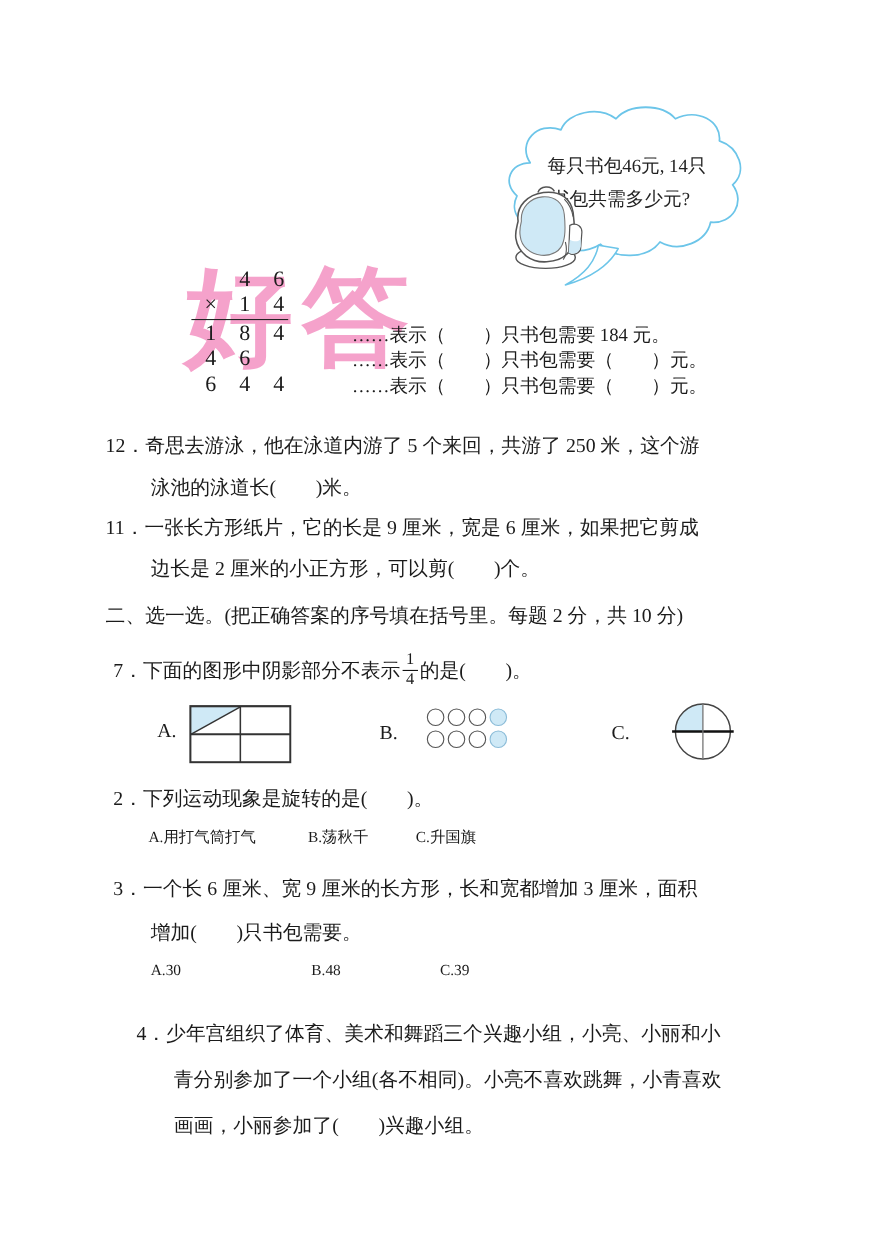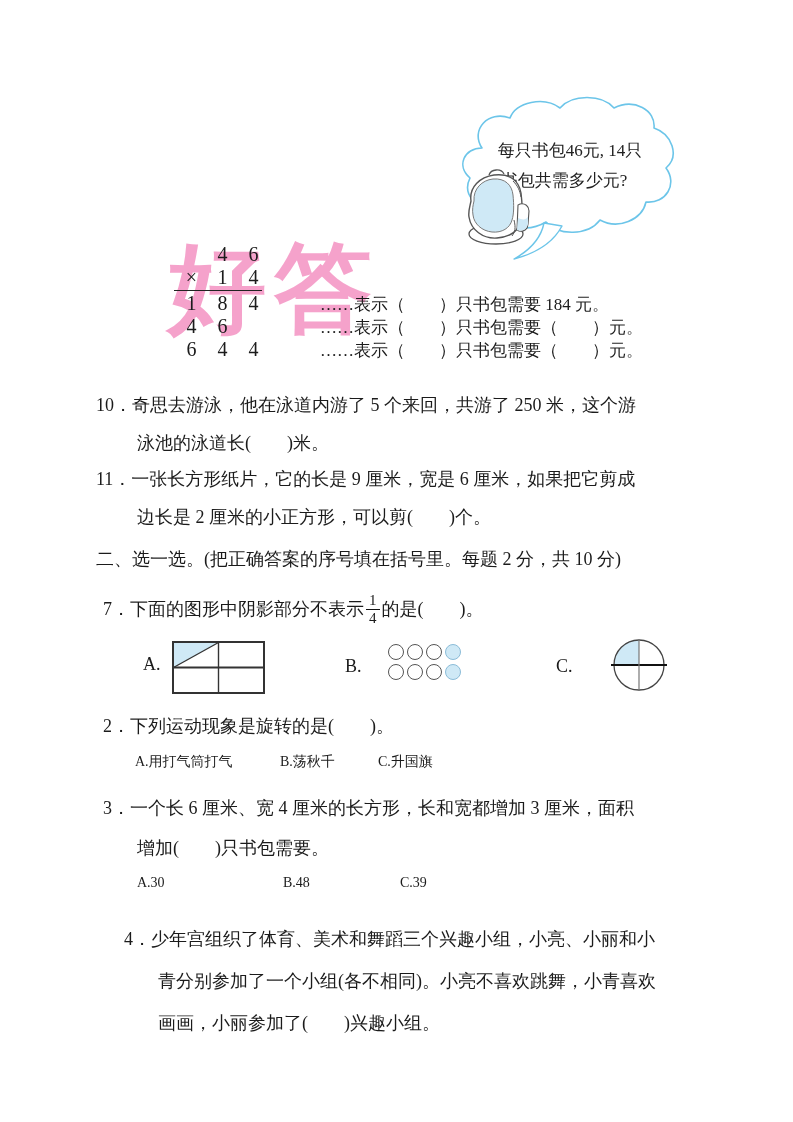--- a/index.html
+++ b/index.html
@@ -103,21 +103,21 @@
       <span class="mcell">4</span>
     </div>
   </div>
   <div class="mnotes">
     <div class="mnote">……表示（　　）只书包需要 184 元。</div>
     <div class="mnote">……表示（　　）只书包需要（　　）元。</div>
     <div class="mnote">……表示（　　）只书包需要（　　）元。</div>
   </div>
 
   <div class="qblock" style="left:96px;top:386px">
-    <div class="ln">10．奇思去游泳，他在泳道内游了 5 个来回，共游了 250 米，这个游</div>
+    <div class="ln">12．奇思去游泳，他在泳道内游了 5 个来回，共游了 250 米，这个游</div>
     <div class="ln ind41">泳池的泳道长(　　)米。</div>
   </div>
 
   <div class="qblock" style="left:96px;top:460px">
     <div class="ln">11．一张长方形纸片，它的长是 9 厘米，宽是 6 厘米，如果把它剪成</div>
     <div class="ln ind41">边长是 2 厘米的小正方形，可以剪(　　)个。</div>
   </div>
 
   <div class="qblock" style="left:96px;top:545px">
     <div class="ln lh28">二、选一选。(把正确答案的序号填在括号里。每题 2 分，共 10 分)</div>
@@ -160,21 +160,21 @@
   </svg>
 
   <div class="qblock" style="left:103px;top:712px">
     <div class="ln lh28">2．下列运动现象是旋转的是(　　)。</div>
   </div>
   <span class="opt" style="left:135px;top:750px">A.用打气筒打气</span>
   <span class="opt" style="left:280px;top:750px">B.荡秋千</span>
   <span class="opt" style="left:378px;top:750px">C.升国旗</span>
 
   <div class="qblock" style="left:103px;top:788px">
-    <div class="ln lh40">3．一个长 6 厘米、宽 4 厘米的长方形，长和宽都增加 3 厘米，面积</div>
+    <div class="ln lh40">3．一个长 6 厘米、宽 9 厘米的长方形，长和宽都增加 3 厘米，面积</div>
     <div class="ln lh40 ind34">增加(　　)只书包需要。</div>
   </div>
   <span class="opt" style="left:137px;top:871px">A.30</span>
   <span class="opt" style="left:283px;top:871px">B.48</span>
   <span class="opt" style="left:400px;top:871px">C.39</span>
 
   <div class="qblock" style="left:103px;top:918px">
     <div class="ln lh42">4．少年宫组织了体育、美术和舞蹈三个兴趣小组，小亮、小丽和小</div>
     <div class="ln lh42 ind34">青分别参加了一个小组(各不相同)。小亮不喜欢跳舞，小青喜欢</div>
     <div class="ln lh42 ind34">画画，小丽参加了(　　)兴趣小组。</div>

